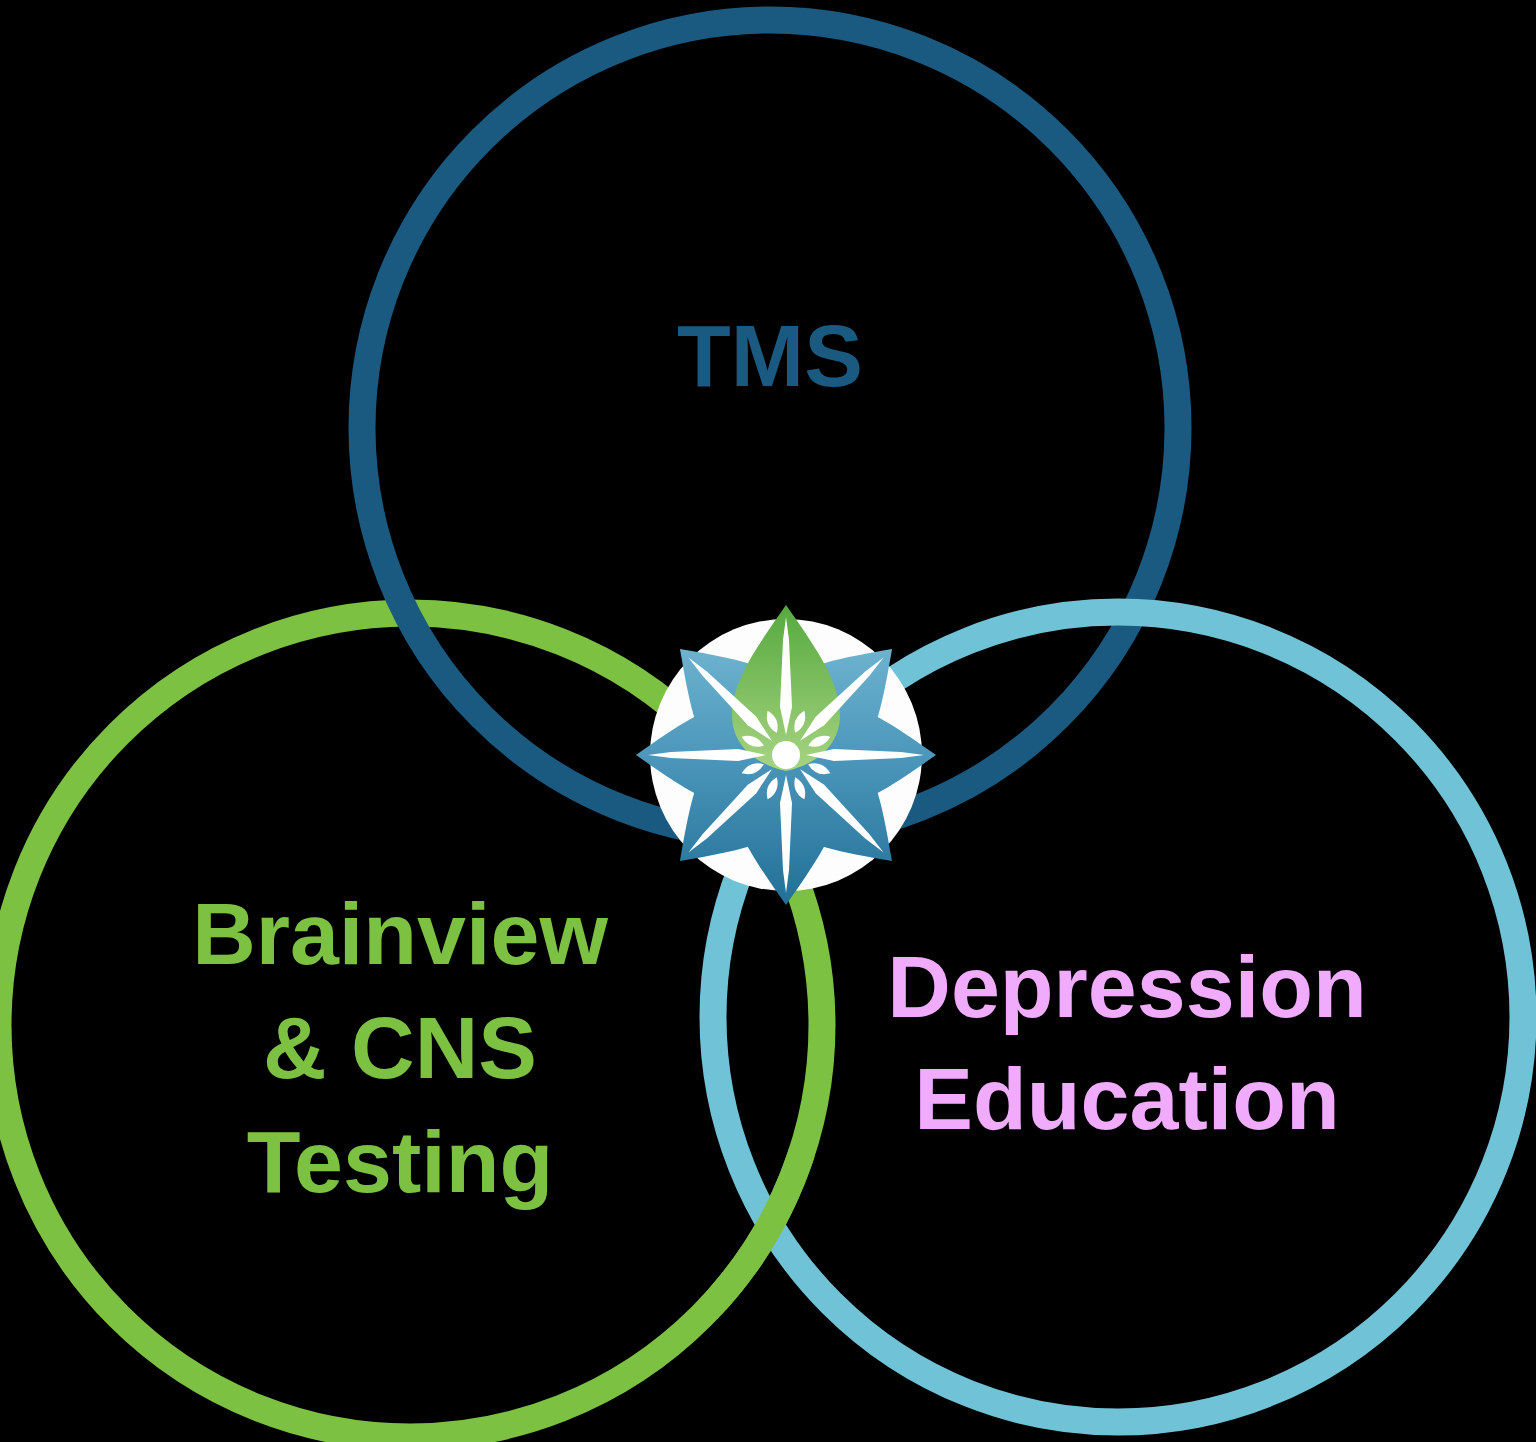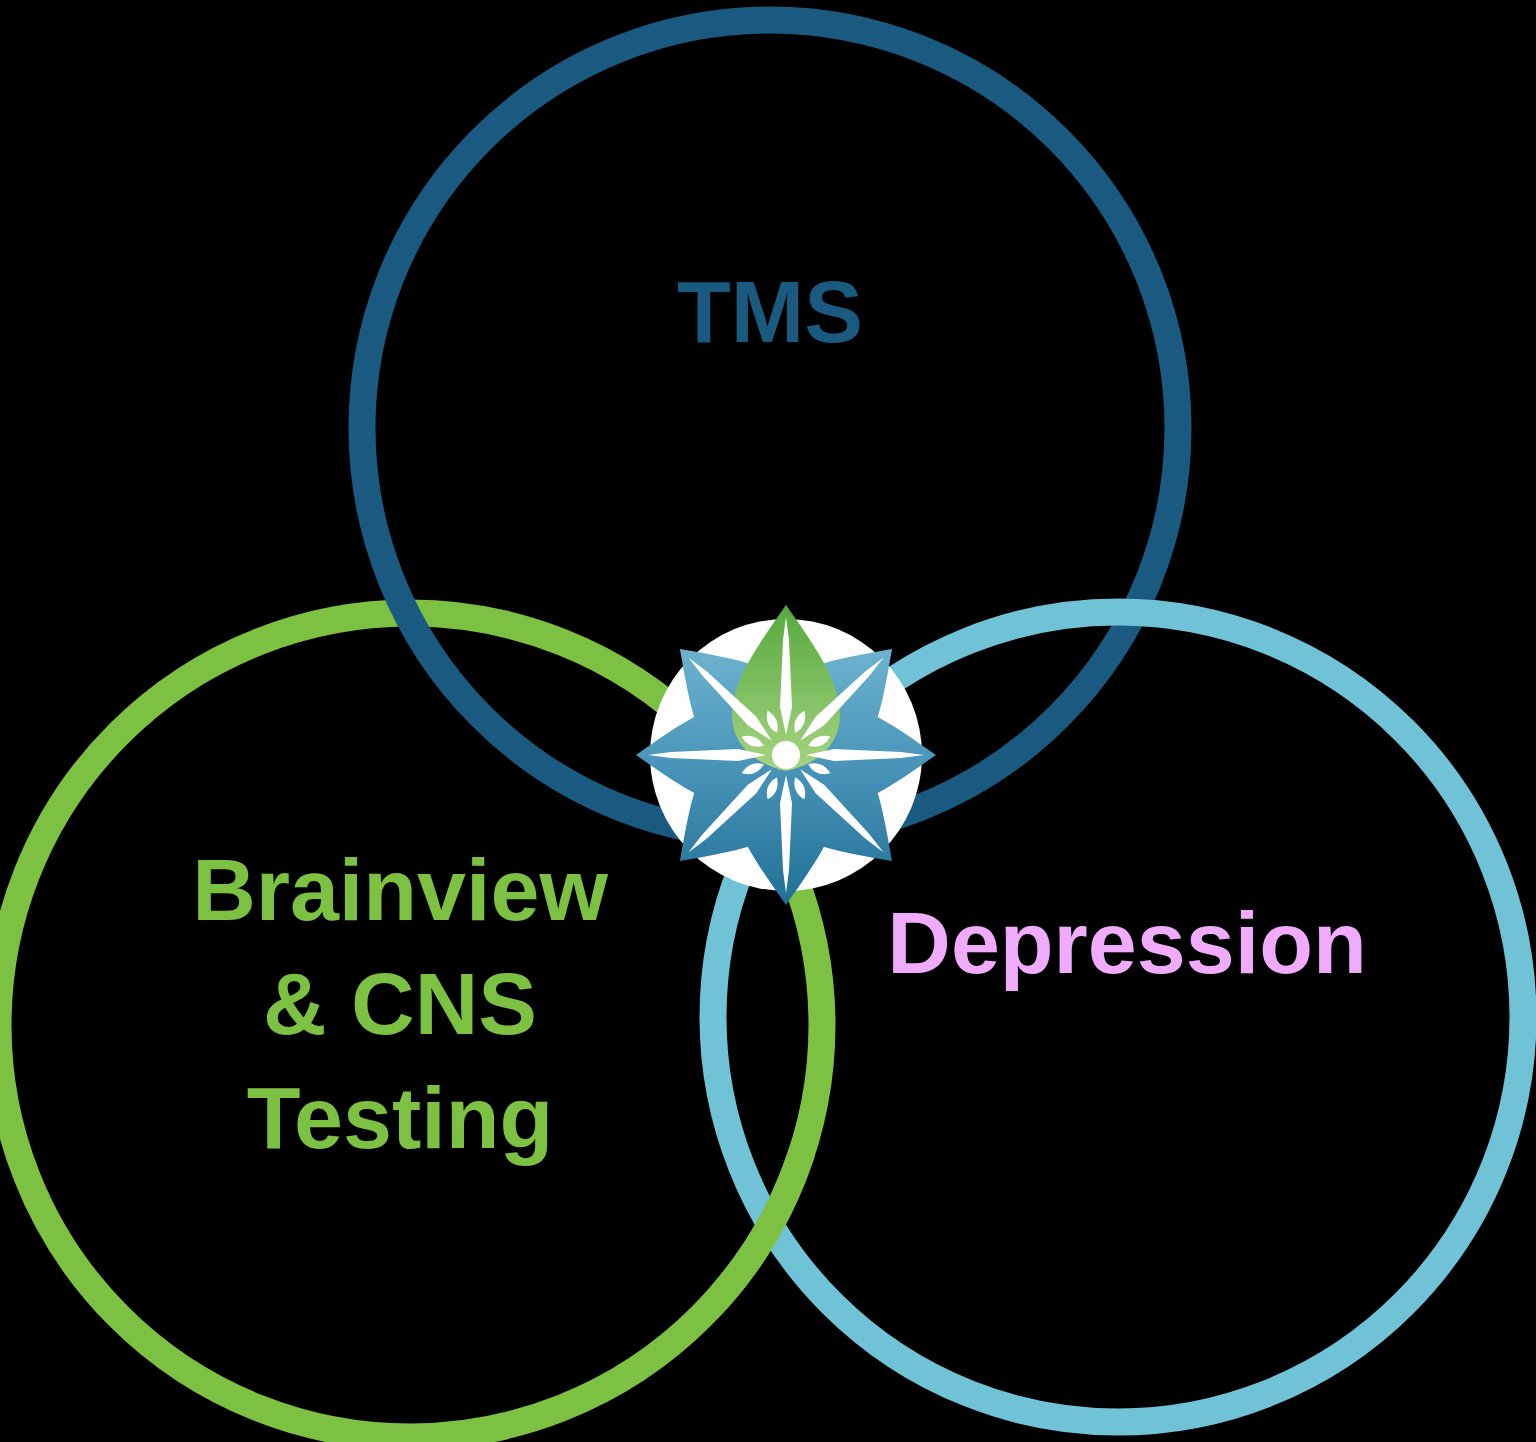--- a/index.html
+++ b/index.html
@@ -22,20 +22,21 @@
   }
   .label {
     position: absolute;
     transform: translateX(-50%);
     text-align: center;
     font-weight: 700;
     font-size: 88px;
     line-height: 114px;
     letter-spacing: 0px;
     white-space: nowrap;
+    margin-top: 44px;
   }
   .label-tms        { left: 770px;  top: 255px; color: #1a5980; }
   .label-brainview  { left: 400px;  top: 833px; color: #7cc142; }
   .label-depression { left: 1127px; top: 887px; color: #f0abfc; line-height: 112px; }
 </style>
 </head>
 <body>
 
 <div class="stage">
 
@@ -104,15 +105,16 @@
   </div>
 
   <div class="label label-brainview">
     <div>Brainview</div>
     <div>&amp; CNS</div>
     <div>Testing</div>
   </div>
 
   <div class="label label-depression">
     <div>Depression</div>
+    <div>Education</div>
   </div>
 
 </div>
 
 </body></html>

